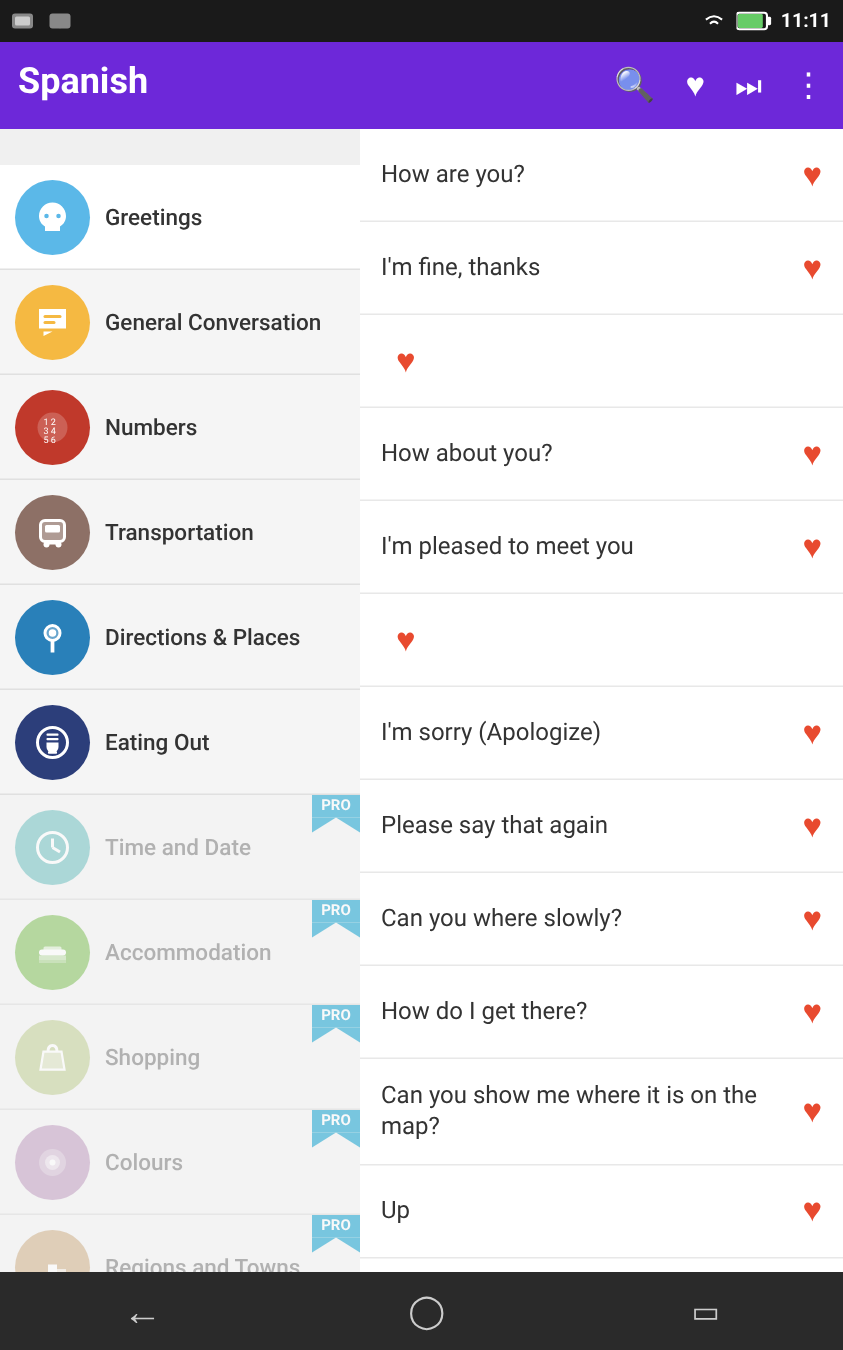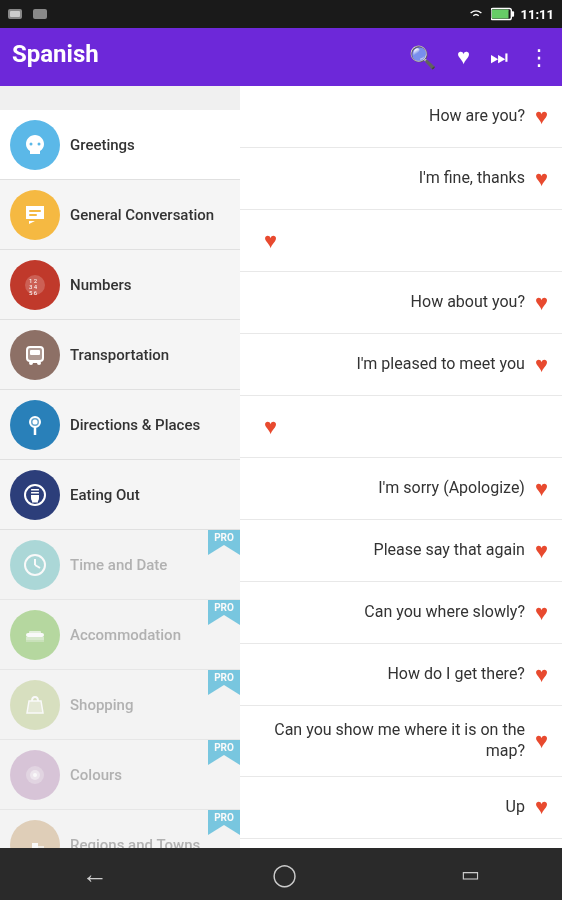--- a/index.html
+++ b/index.html
@@ -156,21 +156,20 @@
     }
     .phrase-list::-webkit-scrollbar { display: none; }
 
     .phrase-item {
       display: flex;
       align-items: center;
       padding: 14px 14px;
       border-bottom: 1px solid #e8e8e8;
       min-height: 62px;
       cursor: pointer;
-      text-align: right;
     }
     .phrase-text {
       flex: 1;
       font-size: 16px;
       color: #333;
       line-height: 1.3;
     }
     .heart-icon {
       color: #e84a2f;
       font-size: 22px;

